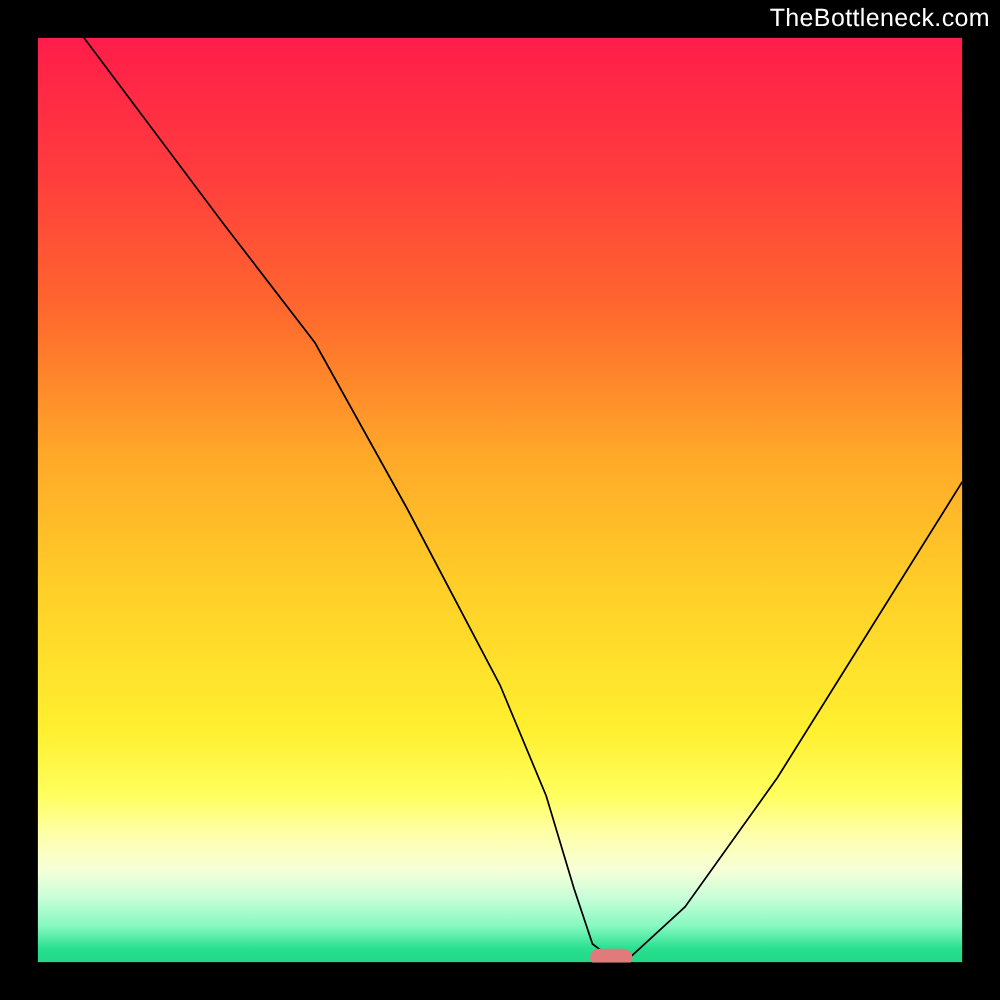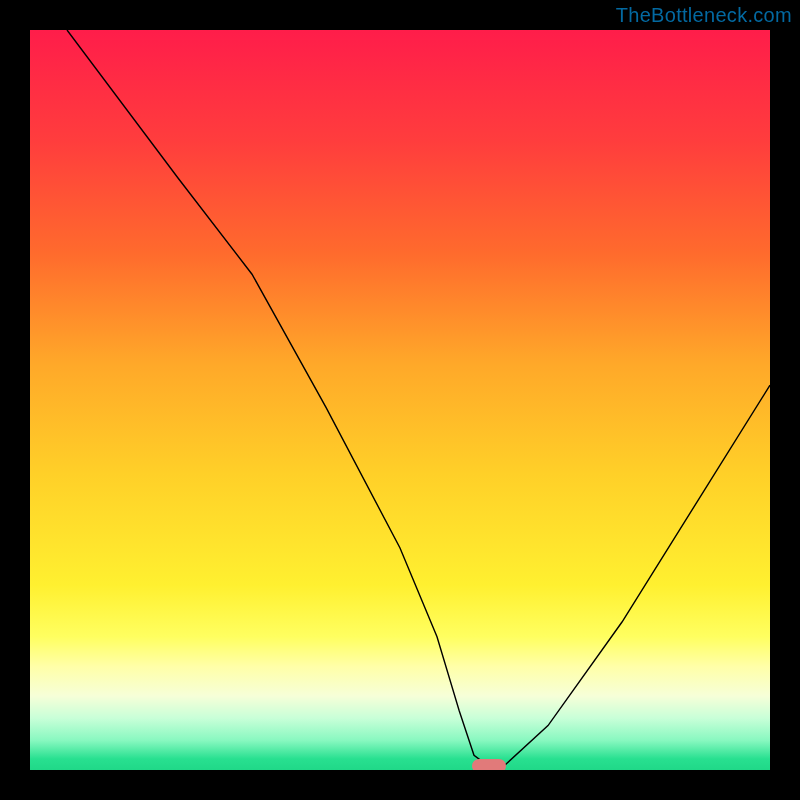--- a/index.html
+++ b/index.html
@@ -13,21 +13,21 @@
   .container {
     position: relative;
     width: 800px;
     height: 800px;
     background: #000;
   }
   .watermark {
     position: absolute;
     top: 4px;
     right: 8px;
-    color: #0369a1;
+    color: #ffffff;
     font-size: 20px;
     letter-spacing: 0.3px;
     z-index: 50;
   }
   .plot-frame {
     position: absolute;
     left: 30px;
     top: 30px;
     width: 740px;
     height: 740px;

